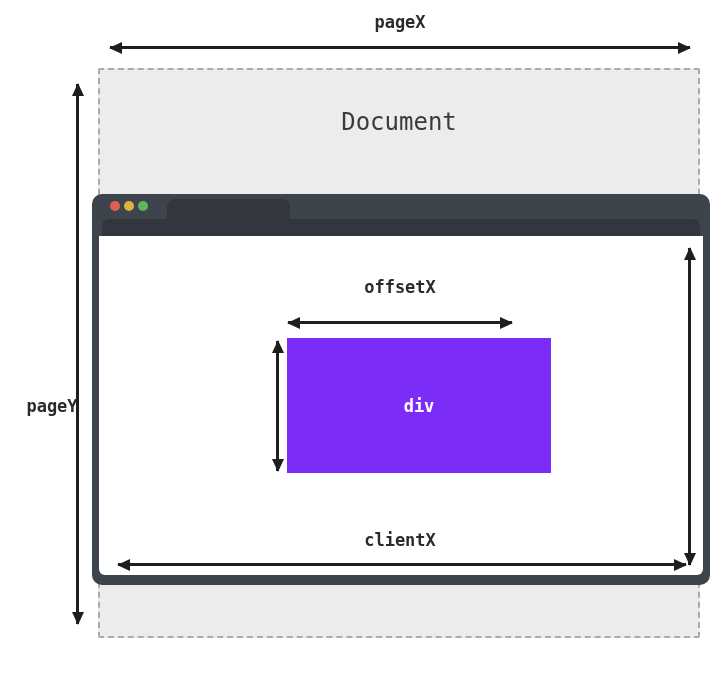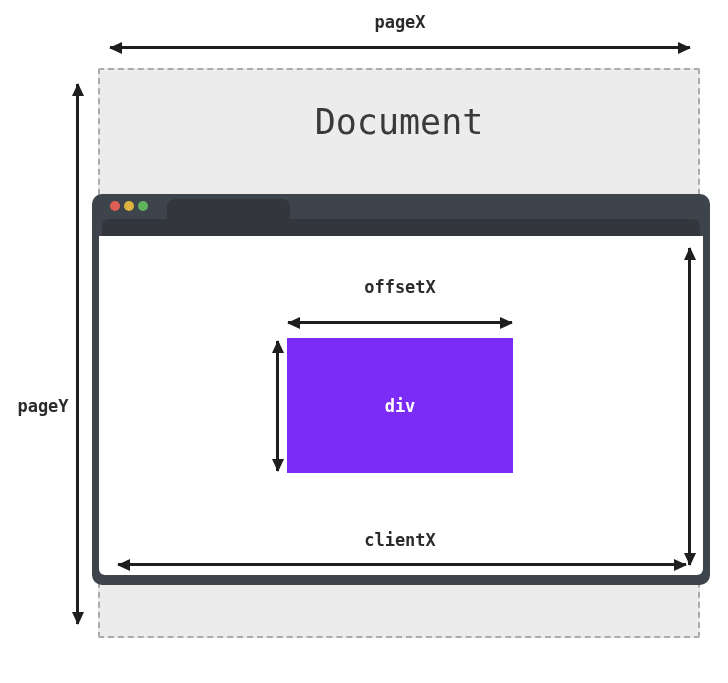--- a/index.html
+++ b/index.html
@@ -16,21 +16,21 @@
   }
   
   .lbl{
     position:absolute; font-size:17px; font-weight:600; color:var(--label,#2b2b2b);
     line-height:20px; white-space:nowrap;
   }
   .lbl.center{text-align:center;}
   .lbl.right{text-align:right;}
   .doc-lbl{
     position:absolute; left:98px; top:102px; width:602px; text-align:center;
-    font-size:35px; font-weight:500; color:var(--document-text,#3a3a3a); line-height:40px;
+    font-size:24px; font-weight:500; color:var(--document-text,#3a3a3a); line-height:40px;
   }
   
   .doc-area{
     position:absolute; left:98px; top:68px; width:602px; height:570px;
     background:var(--document-fill,#ececec);
     border:2px dashed var(--document-border,#ababab);
     box-sizing:border-box; border-radius:2px;
   }
   
   .window{
@@ -48,21 +48,21 @@
   .urlbar{
     position:absolute; left:10px; top:25px; width:598px; height:17px;
     background:var(--window-chrome,#33373d); border-radius:7px 7px 0 0;
   }
   .viewport{
     position:absolute; left:7px; top:42px; width:604px; height:339px;
     background:#ffffff; border-radius:0 0 6px 6px;
   }
   
   .target-div{
-    position:absolute; left:287px; top:338px; width:226px; height:135px;
+    position:absolute; left:287px; top:338px; width:264px; height:135px;
     background:var(--div-fill,#7b2cf7);
     display:flex; align-items:center; justify-content:center;
   }
   .target-div .div-text{
     color:#ffffff; font-size:17px; font-weight:600;
     font-family:"DejaVu Sans Mono","Liberation Mono",monospace;
   }
   
   .arw{position:absolute; background:var(--arrow,#1e1e1e);}
   .arw.h{height:3px;}
@@ -74,21 +74,21 @@
   .arw.v::after{bottom:-1px; left:50%; transform:translateX(-50%); border-width:13px 6px 0 6px; border-top-color:var(--arrow,#1e1e1e);}
 </style>
 </head>
 <body>
 
 <div class="stage">
 
   <div class="lbl center" style="left:348px; top:12px; width:104px;">pageX</div>
   <div class="arw h" style="left:110px; top:46px; width:580px;"></div>
 
-  <div class="lbl center" style="left:12px; top:396px; width:62px;">pageY</div>
+  <div class="lbl center" style="left:21px; top:396px; width:62px;">pageY</div>
   <div class="arw v" style="left:76px; top:84px; height:540px;"></div>
 
   <div class="doc-area"></div>
   <div class="doc-lbl">Document</div>
 
   <div class="window">
     <div>
       <span class="dot red"></span>
       <span class="dot yellow"></span>
       <span class="dot green"></span>

